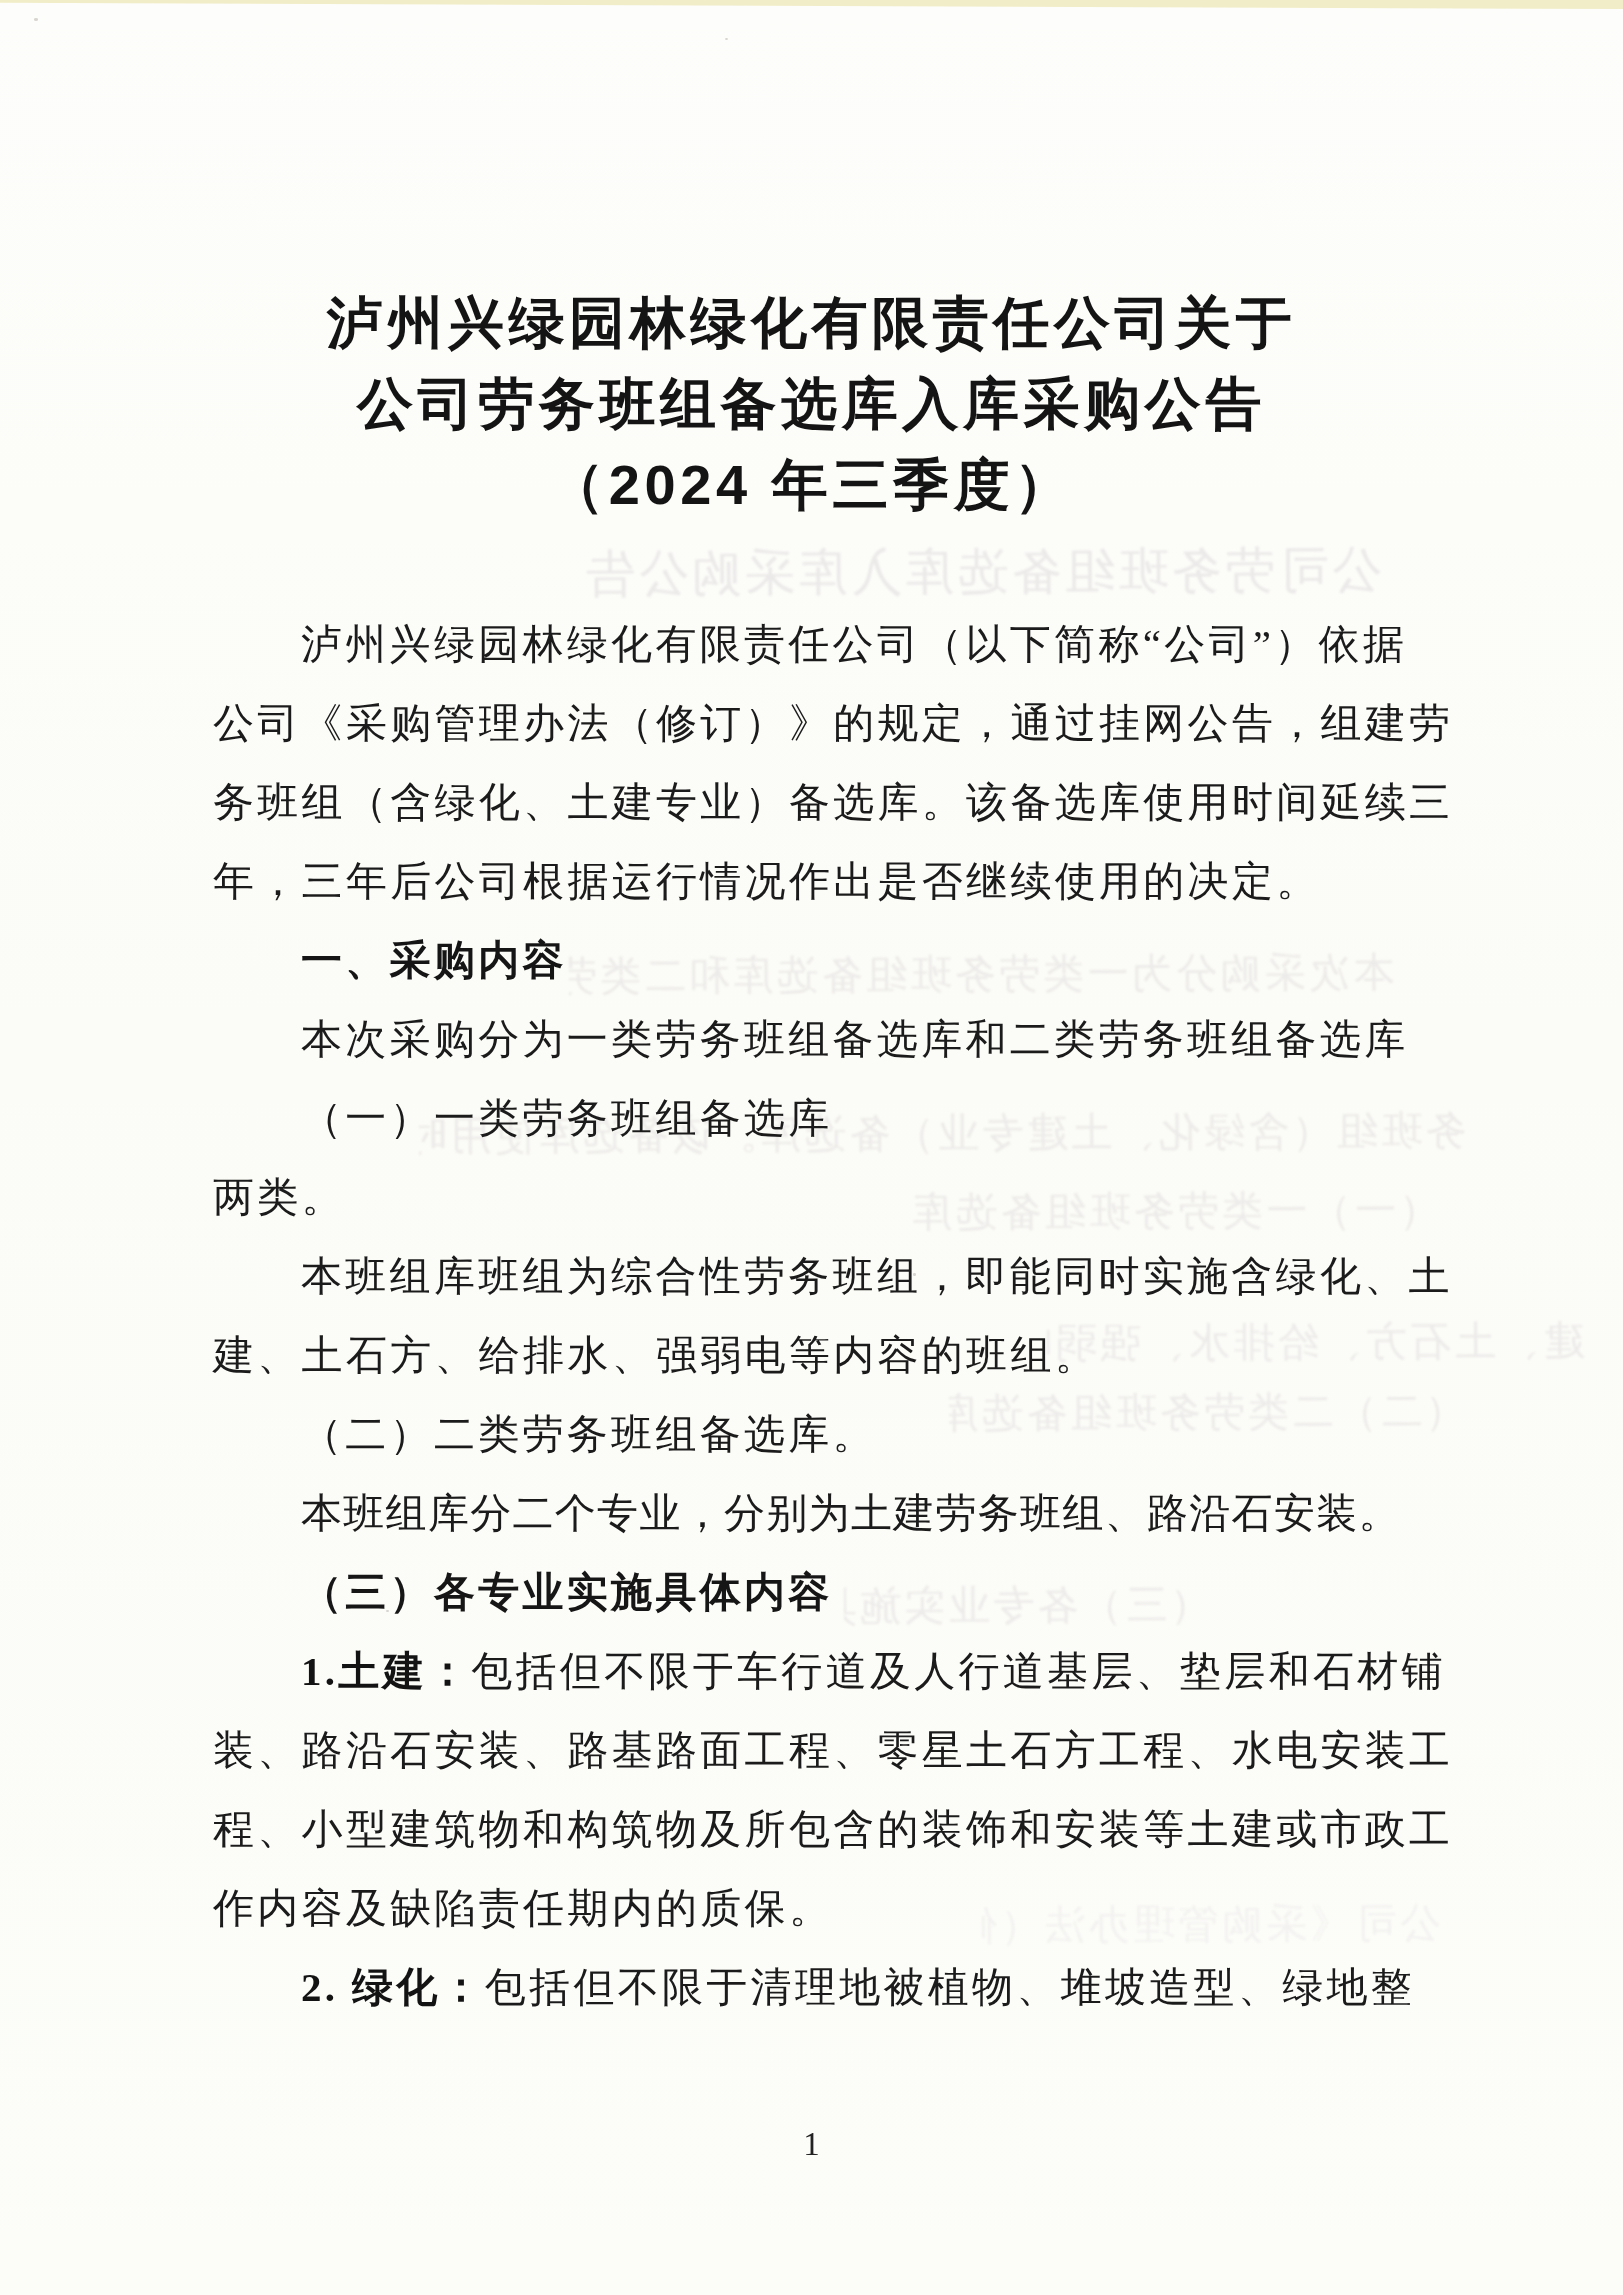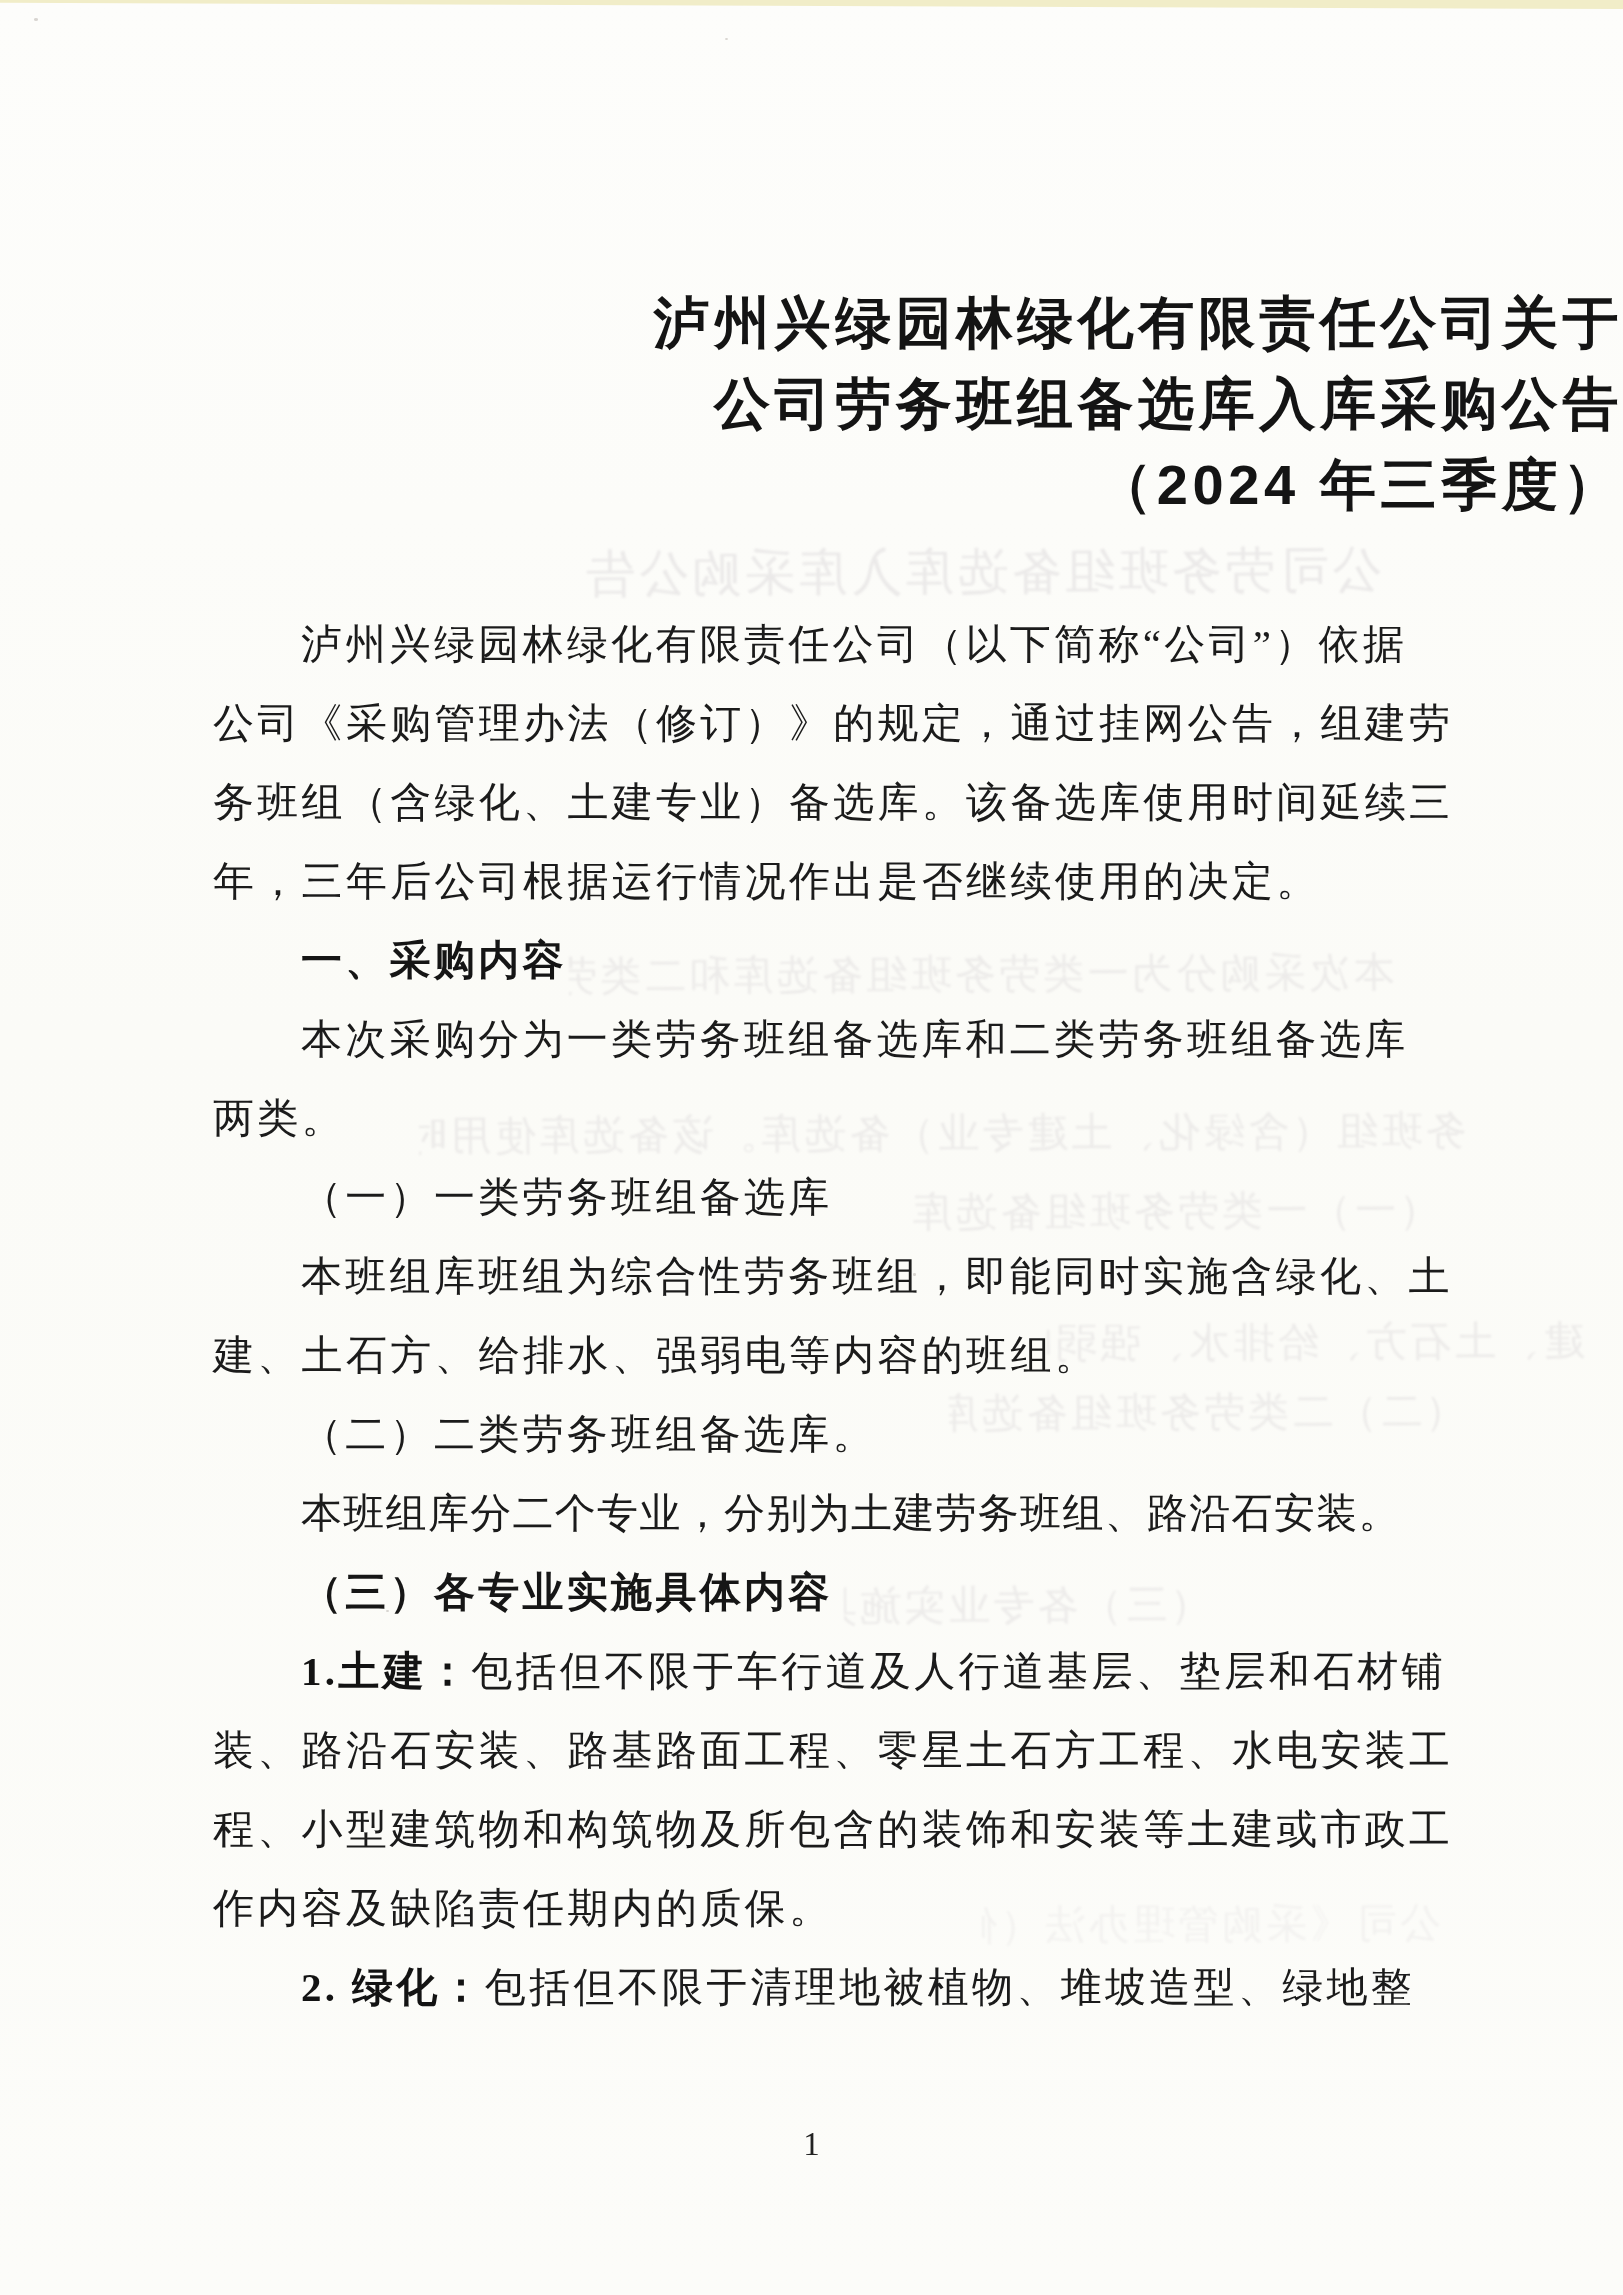--- a/index.html
+++ b/index.html
@@ -28,21 +28,21 @@
   .ghost.big{font-size:50px;opacity:0.15;height:60px;line-height:60px;}
   .speck{position:absolute;background:#b9b4ae;border-radius:50%;opacity:.55;}
 
   .title{
     position:absolute;top:282px;left:0;width:1623px;
     text-align:center;
     font-family:"Liberation Sans","DejaVu Sans",sans-serif;
     font-weight:900;font-size:56px;letter-spacing:4.6px;
     color:#141414;
   }
-  .t-line{height:81px;line-height:81px;white-space:nowrap;text-align:right;}
+  .t-line{height:81px;line-height:81px;white-space:nowrap;}
 
   .body{
     position:absolute;top:605px;left:213px;width:1250px;
     font-size:41px;letter-spacing:3.3px;color:#1b1b1b;
   }
   .b-line{height:79px;line-height:79px;white-space:nowrap;}
   .indent{padding-left:88px;}
   .h-hei{font-family:"Liberation Sans","DejaVu Sans",sans-serif;font-weight:700;color:#151515;}
   .h-bold{font-weight:700;color:#161616;}
   .tight{letter-spacing:1.3px;}
@@ -82,22 +82,22 @@
     <div class="t-line">（2024 年三季度）</div>
   </div>
 
   <div class="body">
     <div class="b-line indent">泸州兴绿园林绿化有限责任公司（以下简称“公司”）依据</div>
     <div class="b-line">公司《采购管理办法（修订）》的规定，通过挂网公告，组建劳</div>
     <div class="b-line">务班组（含绿化、土建专业）备选库。该备选库使用时间延续三</div>
     <div class="b-line">年，三年后公司根据运行情况作出是否继续使用的决定。</div>
     <div class="b-line indent h-hei">一、采购内容</div>
     <div class="b-line indent">本次采购分为一类劳务班组备选库和二类劳务班组备选库</div>
+    <div class="b-line indent">（一）一类劳务班组备选库</div>
     <div class="b-line">两类。</div>
-    <div class="b-line indent">（一）一类劳务班组备选库</div>
     <div class="b-line indent">本班组库班组为综合性劳务班组，即能同时实施含绿化、土</div>
     <div class="b-line">建、土石方、给排水、强弱电等内容的班组。</div>
     <div class="b-line indent">（二）二类劳务班组备选库。</div>
     <div class="b-line indent tight">本班组库分二个专业，分别为土建劳务班组、路沿石安装。</div>
     <div class="b-line indent h-bold">（三）各专业实施具体内容</div>
 
     <div class="b-line indent">
       <span class="label-bold">1.土建：</span><span>包括但不限于车行道及人行道基层、垫层和石材铺</span>
     </div>
     <div class="b-line">装、路沿石安装、路基路面工程、零星土石方工程、水电安装工</div>

